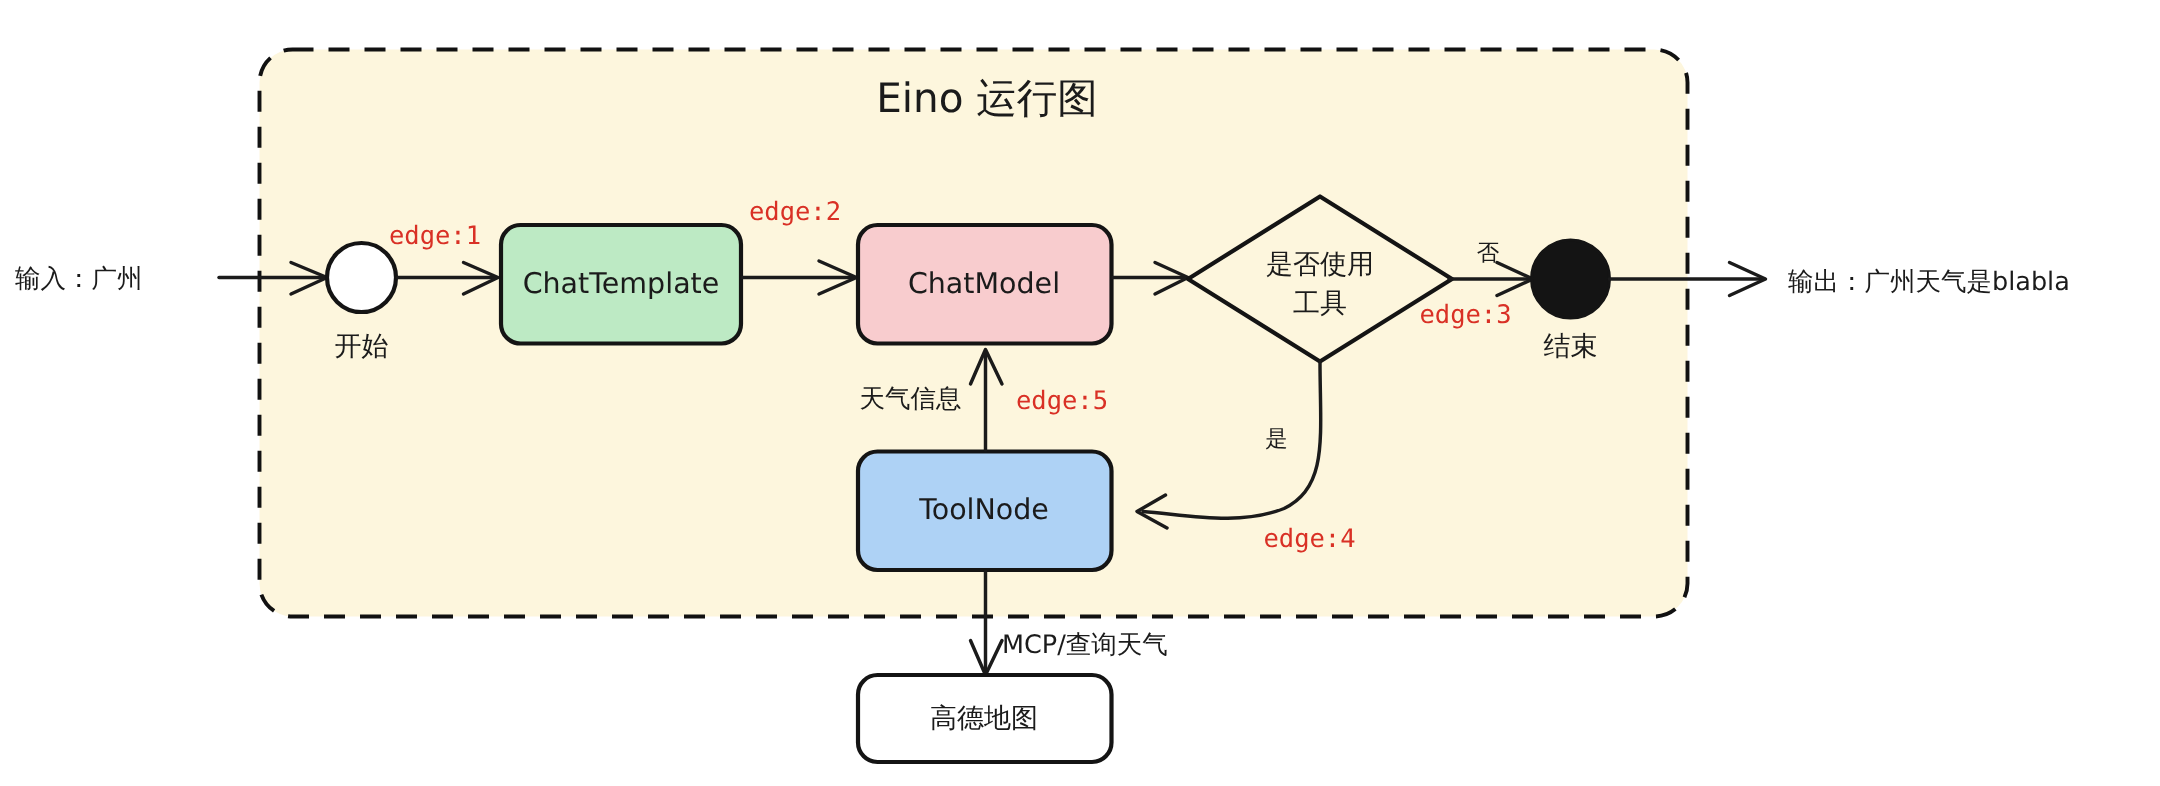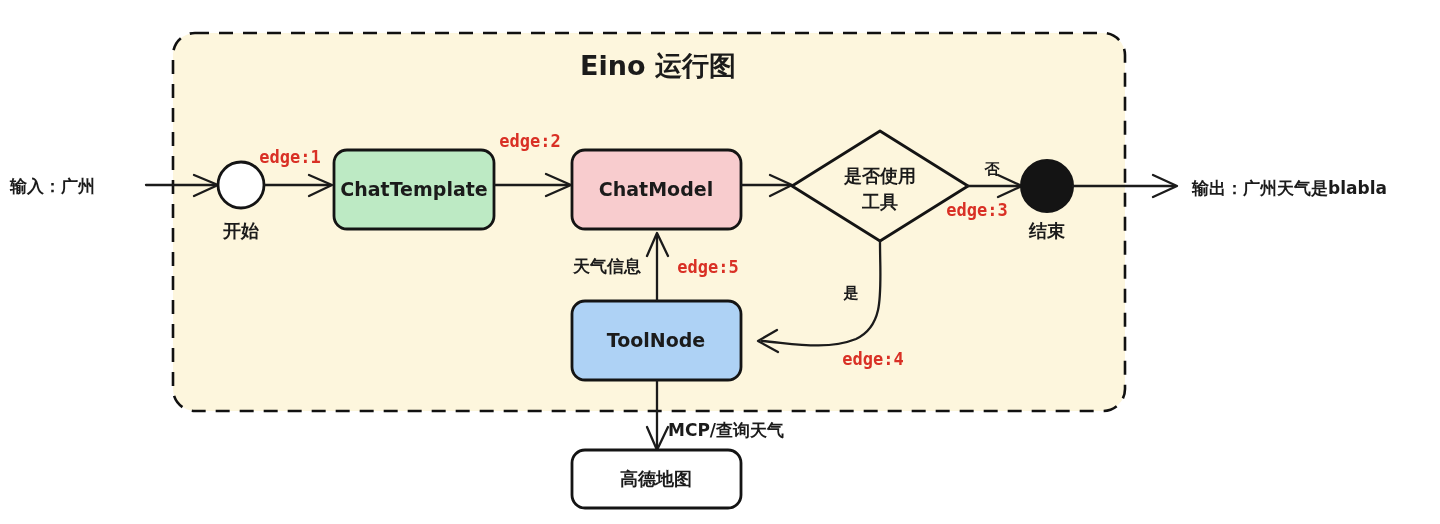--- a/index.html
+++ b/index.html
@@ -10,21 +10,20 @@
   body {
     width: 1440px;
     height: 524px;
     overflow: hidden;
     font-family: "DejaVu Sans", sans-serif;
   }
   #diagram-root {
     position: relative;
     width: 1440px;
     height: 524px;
-    font-weight: bold;
   }
   svg.flow {
     display: block;
     width: 1440px;
     height: 524px;
   }
   .node-label {
     font-family: "DejaVu Sans", sans-serif;
     font-size: 19px;
     fill: #1b1b1b;

